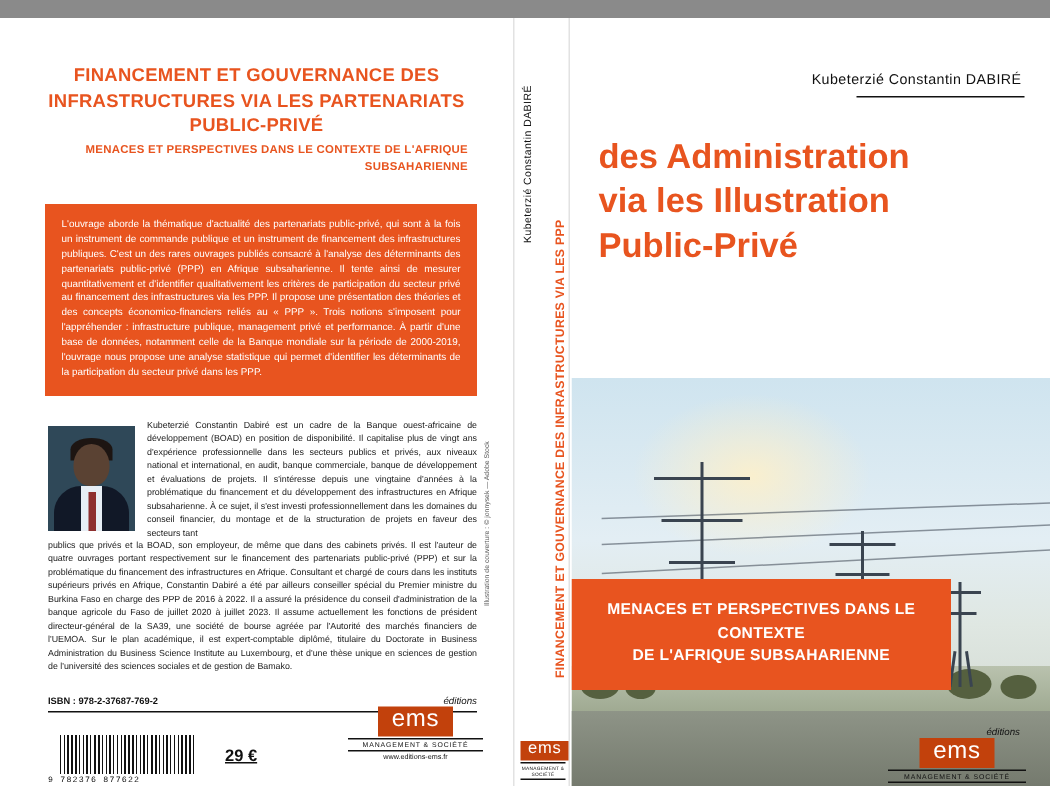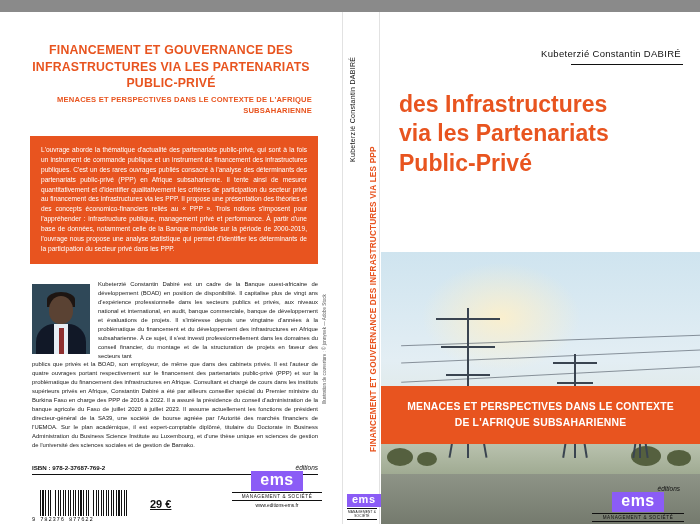--- a/index.html
+++ b/index.html
@@ -174,23 +174,23 @@
   }
   .publisher-back .ed-word {
     font-size: 6.5px;
     color: #111;
     text-align: right;
     padding-right: 4px;
     font-style: italic;
   }
   .ems-logo {
     display: inline-block;
-    background: #8b5cf6;
+    background: #c2410c;
     color: #fff;
-    font-weight: bold;
+    font-weight: normal;
     font-size: 16px;
     padding: 1px 9px 2px 9px;
     letter-spacing: 0.5px;
     line-height: 1.05;
     text-align: center;
   }
   .ems-sub {
     font-size: 4.6px;
     letter-spacing: 0.6px;
     color: #111;
@@ -346,21 +346,21 @@
   .wire {
     position: absolute;
     height: 1px;
     background: rgba(58,68,80,0.55);
   }
 
   
   .front-banner {
     position: absolute;
     left: 0; top: 374px;
-    width: 319px;
+    width: 253px;
     background: #E8541F;
     color: #ffffff;
     padding: 13px 18px 14px 18px;
     font-weight: bold;
     font-size: 10.4px;
     line-height: 1.5;
     text-align: center;
     letter-spacing: 0.2px;
   }
   .front-publisher {
@@ -431,22 +431,22 @@
       <span class="ems-sub">MANAGEMENT &amp; SOCIÉTÉ</span>
     </div>
   </div>
 
   <div class="front-cover">
 
     <div class="front-author">Kubeterzié Constantin DABIRÉ</div>
     <div class="author-rule"></div>
 
     <div class="front-title">
-      <div>des Infrastructures</div>
-      <div>via les Partenariats</div>
+      <div>des Administration</div>
+      <div>via les Illustration</div>
       <div>Public-Privé</div>
     </div>
 
     <div class="photo">
       <div class="sun-glow"></div>
       <div class="ground"></div>
       <div class="road"></div>
 
       <div class="tree" style="left:6px; width:26px; height:18px;"></div>
       <div class="tree" style="left:36px; width:20px; height:14px;"></div>

